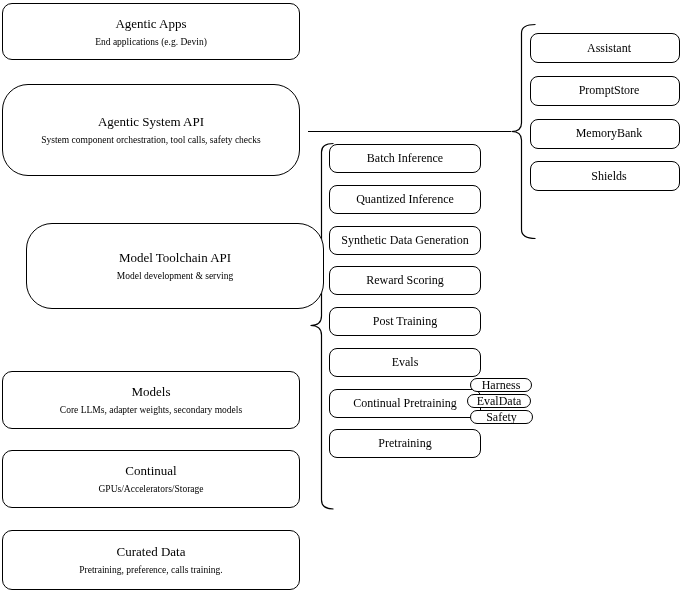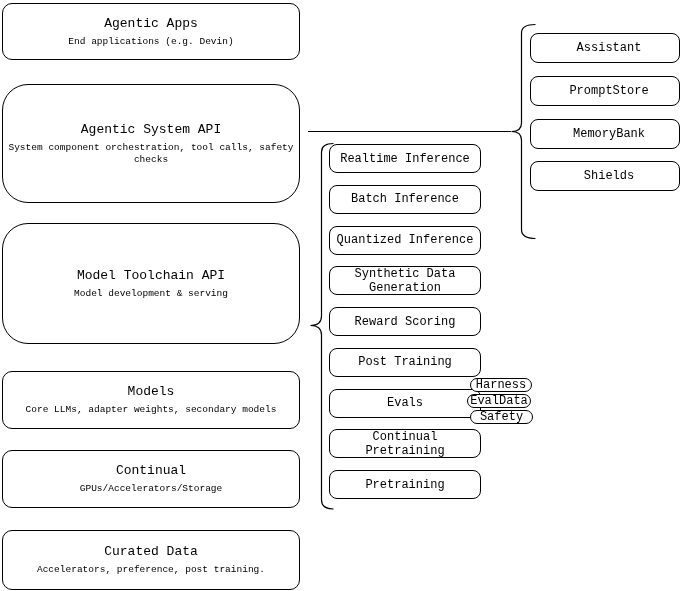--- a/index.html
+++ b/index.html
@@ -1,21 +1,21 @@
 <!DOCTYPE html>
 <html><head>
 <meta charset="utf-8">
 <style>
   html, body { margin: 0; padding: 0; background: #ffffff; }
   #canvas {
     position: relative;
     width: 682px;
     height: 591px;
     background: #ffffff;
-    font-family: Liberation Mono, monospace;
+    font-family: Liberation Serif, serif;
     color: #000000;
     overflow: hidden;
   }
   #overlay {
     position: absolute;
     left: 0; top: 0;
     width: 682px; height: 591px;
     pointer-events: none;
     z-index: 0;
   }
@@ -33,22 +33,22 @@
     justify-content: center;
     gap: 5px;
     text-align: center;
     z-index: 1;
   }
   .stack-box .title { font-size: 13px; line-height: 15px; }
   .stack-box .subtitle { font-size: 9.5px; line-height: 12px; }
   .r-small { border-radius: 10px; }
   .r-large { border-radius: 26px; }
   .b0 { top: 3px;   height: 57px;  }
-  .b1 { top: 84px;  height: 119px; }
-  .b2 { top: 223px; height: 121px; }
+  .b1 { top: 84px;  height: 92px; }
+  .b2 { top: 223px; height: 86px; margin-left: 24px; }
   .b3 { top: 371px; height: 58px;  }
   .b4 { top: 450px; height: 58px;  }
   .b5 { top: 530px; height: 60px;  }
 
   
   #toolchain-list {
     position: absolute;
     left: 329px; top: 144px;
     width: 152px;
     display: flex;
@@ -126,25 +126,24 @@
   <div class="stack-box b3 r-small">
     <div class="title">Models</div>
     <div class="subtitle">Core LLMs, adapter weights, secondary models</div>
   </div>
   <div class="stack-box b4 r-small">
     <div class="title">Continual</div>
     <div class="subtitle">GPUs/Accelerators/Storage</div>
   </div>
   <div class="stack-box b5 r-small">
     <div class="title">Curated Data</div>
-    <div class="subtitle">Accelerators, preference, post training.</div>
+    <div class="subtitle">Pretraining, preference, calls training.</div>
   </div>
 
   <div id="toolchain-list">
-    <div class="node">Realtime Inference</div>
     <div class="node">Batch Inference</div>
     <div class="node">Quantized Inference</div>
     <div class="node">Synthetic Data Generation</div>
     <div class="node">Reward Scoring</div>
     <div class="node">Post Training</div>
     <div class="node">Evals</div>
     <div class="node">Continual Pretraining</div>
     <div class="node">Pretraining</div>
   </div>
 

